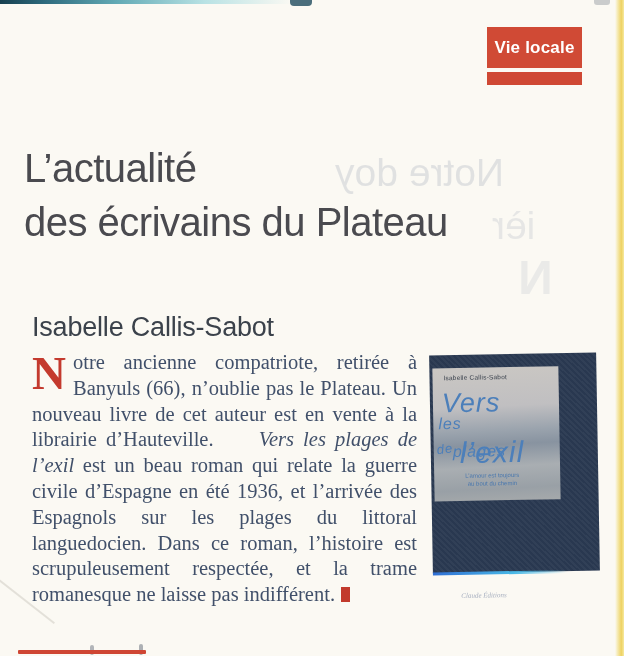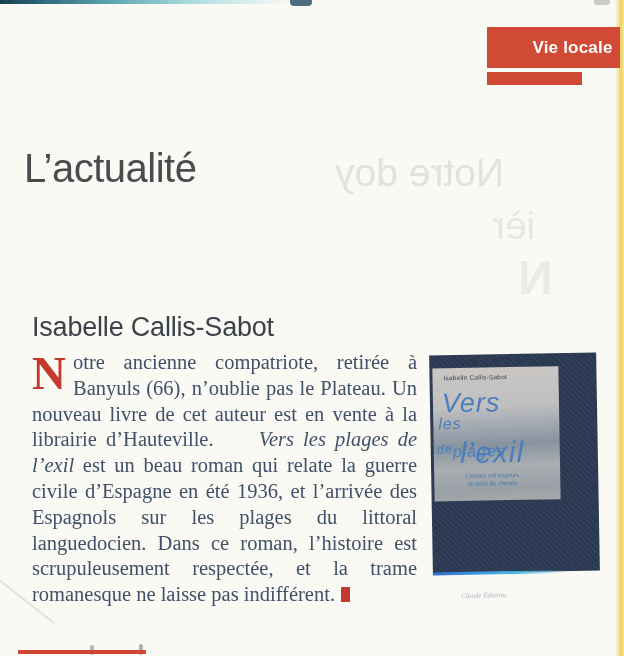--- a/index.html
+++ b/index.html
@@ -14,21 +14,21 @@
   .top-smudge{position:absolute;left:290px;top:0;width:22px;height:6px;background:#2b5666;border-radius:0 0 4px 4px;opacity:.85;}
   .top-right-smudge{position:absolute;left:594px;top:0;width:16px;height:5px;background:#9aa0a6;opacity:.5;border-radius:0 0 3px 3px;}
   .edge-yellow{position:absolute;left:615px;top:0;width:9px;height:656px;
     background:linear-gradient(90deg,rgba(252,250,244,0) 0%,#f5e9b0 30%,#eed262 70%,#f6e9a0 100%);}
   .bottom-red-line{position:absolute;left:18px;top:650px;width:128px;height:4px;background:#cf4634;border-radius:1px;}
   .speck1{position:absolute;left:90px;top:645px;width:4px;height:10px;background:#777d88;opacity:.55;border-radius:2px;}
   .speck2{position:absolute;left:139px;top:644px;width:4px;height:11px;background:#6d7480;opacity:.55;border-radius:2px;}
   .crease{position:absolute;left:-10px;top:600px;width:72px;height:2px;background:#d9d6cd;transform:rotate(38deg);opacity:.7;}
   
   .badge{position:absolute;left:487px;top:27px;width:95px;height:41px;background:#d04a35;
-    color:#fff;font-size:17px;font-weight:700;display:flex;align-items:center;justify-content:center;letter-spacing:.2px;padding-left:38px;}
+    color:#fff;font-size:17px;font-weight:700;display:flex;align-items:center;justify-content:center;letter-spacing:.2px;}
   .badge-bar{position:absolute;left:487px;top:72px;width:95px;height:13px;background:#cf4834;}
   
   .ghost{position:absolute;transform:scaleX(-1);color:#c7cbd1;font-weight:400;pointer-events:none;}
   .ghost1{left:335px;top:151px;font-size:39px;opacity:.5;}
   .ghost2{left:492px;top:204px;font-size:39px;opacity:.4;}
   .ghost3{left:518px;top:250px;font-size:48px;font-weight:700;opacity:.35;color:#ccd0d6;}
   
   .page-title{position:absolute;left:24px;top:141px;color:#4a4a4f;font-size:40px;line-height:54px;letter-spacing:-.5px;font-weight:400;}
   
   .article{position:absolute;left:32px;top:312px;width:566px;}
@@ -69,20 +69,21 @@
 
   <div class="ghost ghost1">Notre doy</div>
   <div class="ghost ghost2">ièr</div>
   <div class="ghost ghost3">N</div>
 
   <div class="badge">Vie locale</div>
   <div class="badge-bar"></div>
 
   <div class="page-title">
     <div>L’actualité</div>
+    <div>des écrivains du Plateau</div>
   </div>
 
   <div class="article">
     <h2>Isabelle Callis-Sabot</h2>
 
     <div class="book">
       <div class="bk-photo">
         <div class="bk-author">Isabelle Callis-Sabot</div>
         <div class="bk-word bk-w1">Vers</div>
         <div class="bk-word bk-w2">les</div>

